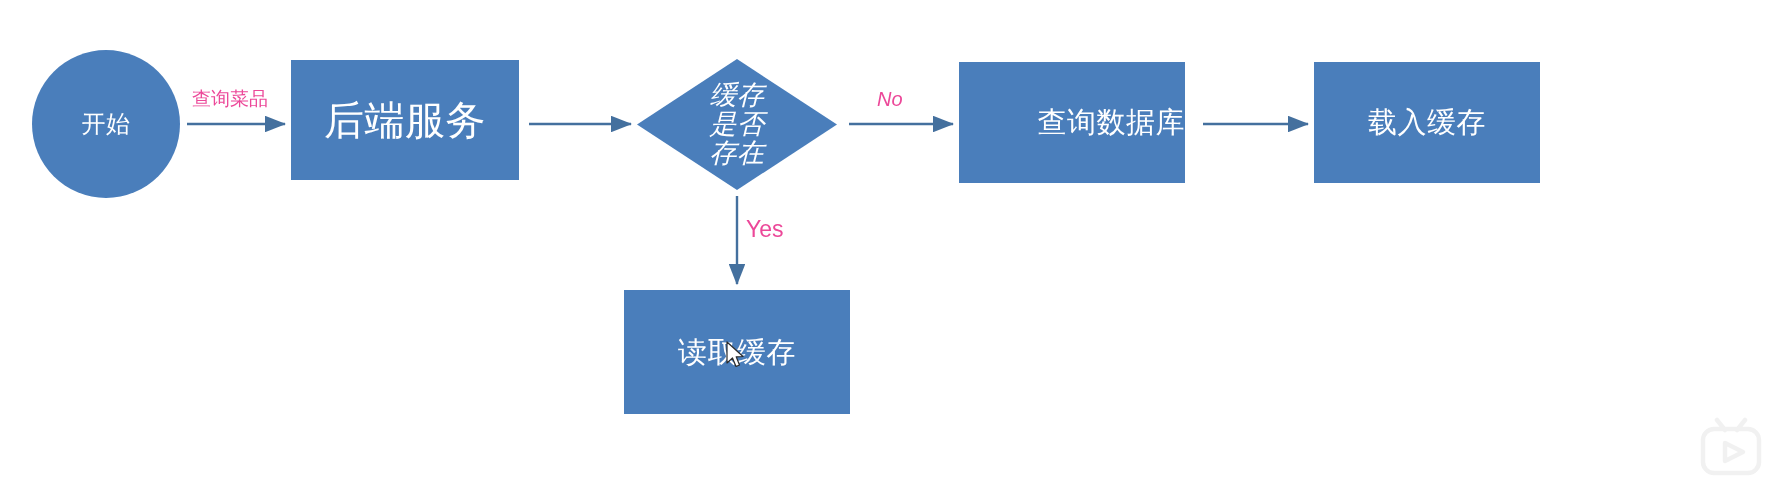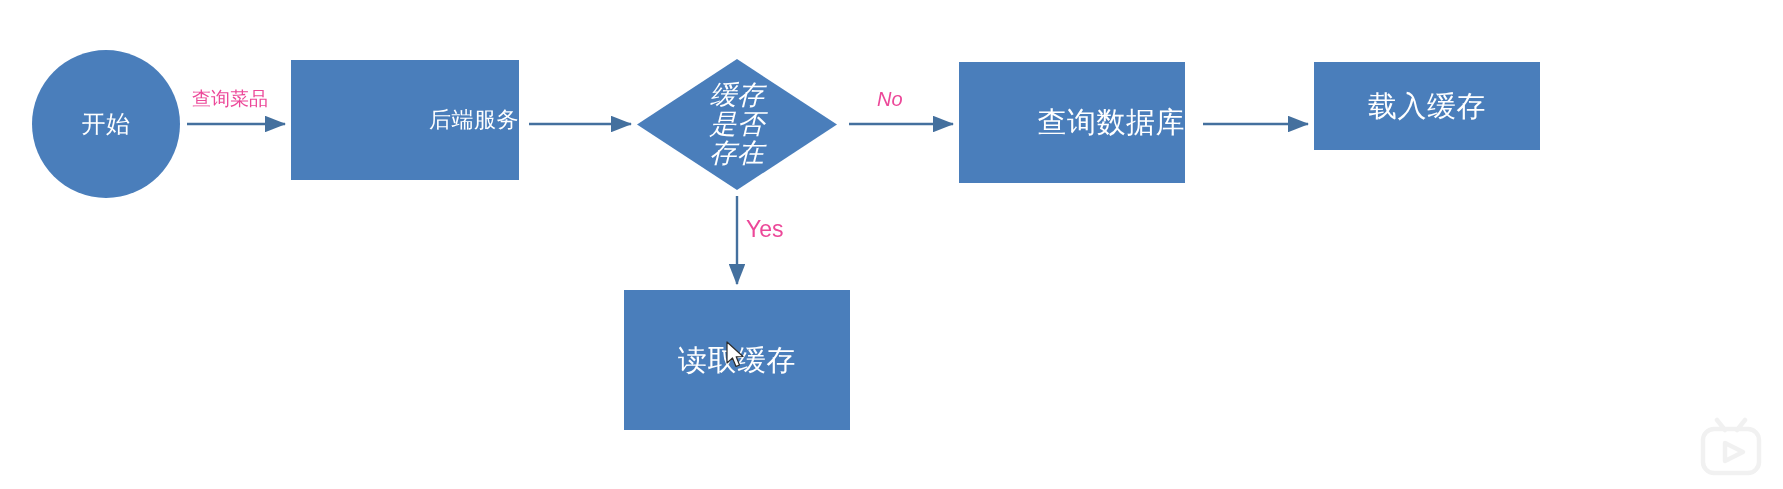--- a/index.html
+++ b/index.html
@@ -50,22 +50,21 @@
 
   
   #node-start {
     left: 32px;  top: 50px;
     width: 148px; height: 148px;
     font-size: 24px;
   }
   #node-backend {
     left: 291px; top: 60px;
     width: 228px; height: 120px;
-    font-size: 22px;
-    justify-content: flex-end;
+    font-size: 40px;
   }
   #node-decision {
     left: 637px; top: 59px;
     width: 200px; height: 131px;
     font-size: 27px;
     background: transparent;
     font-style: italic;
   }
   #node-decision .diamond-fill {
     position: absolute;
@@ -80,26 +79,26 @@
     line-height: 1.08;
   }
   #node-querydb {
     left: 959px; top: 62px;
     width: 226px; height: 121px;
     font-size: 29px;
     justify-content: flex-end;
   }
   #node-loadcache {
     left: 1314px; top: 62px;
-    width: 226px; height: 88px;
+    width: 226px; height: 121px;
     font-size: 29px;
   }
   #node-readcache {
     left: 624px; top: 290px;
-    width: 226px; height: 140px;
+    width: 226px; height: 124px;
     font-size: 29px;
   }
 
   
   .edge-label {
     position: absolute;
     color: #ec4899;
     font-size: 18px;
     white-space: nowrap;
     user-select: none;

